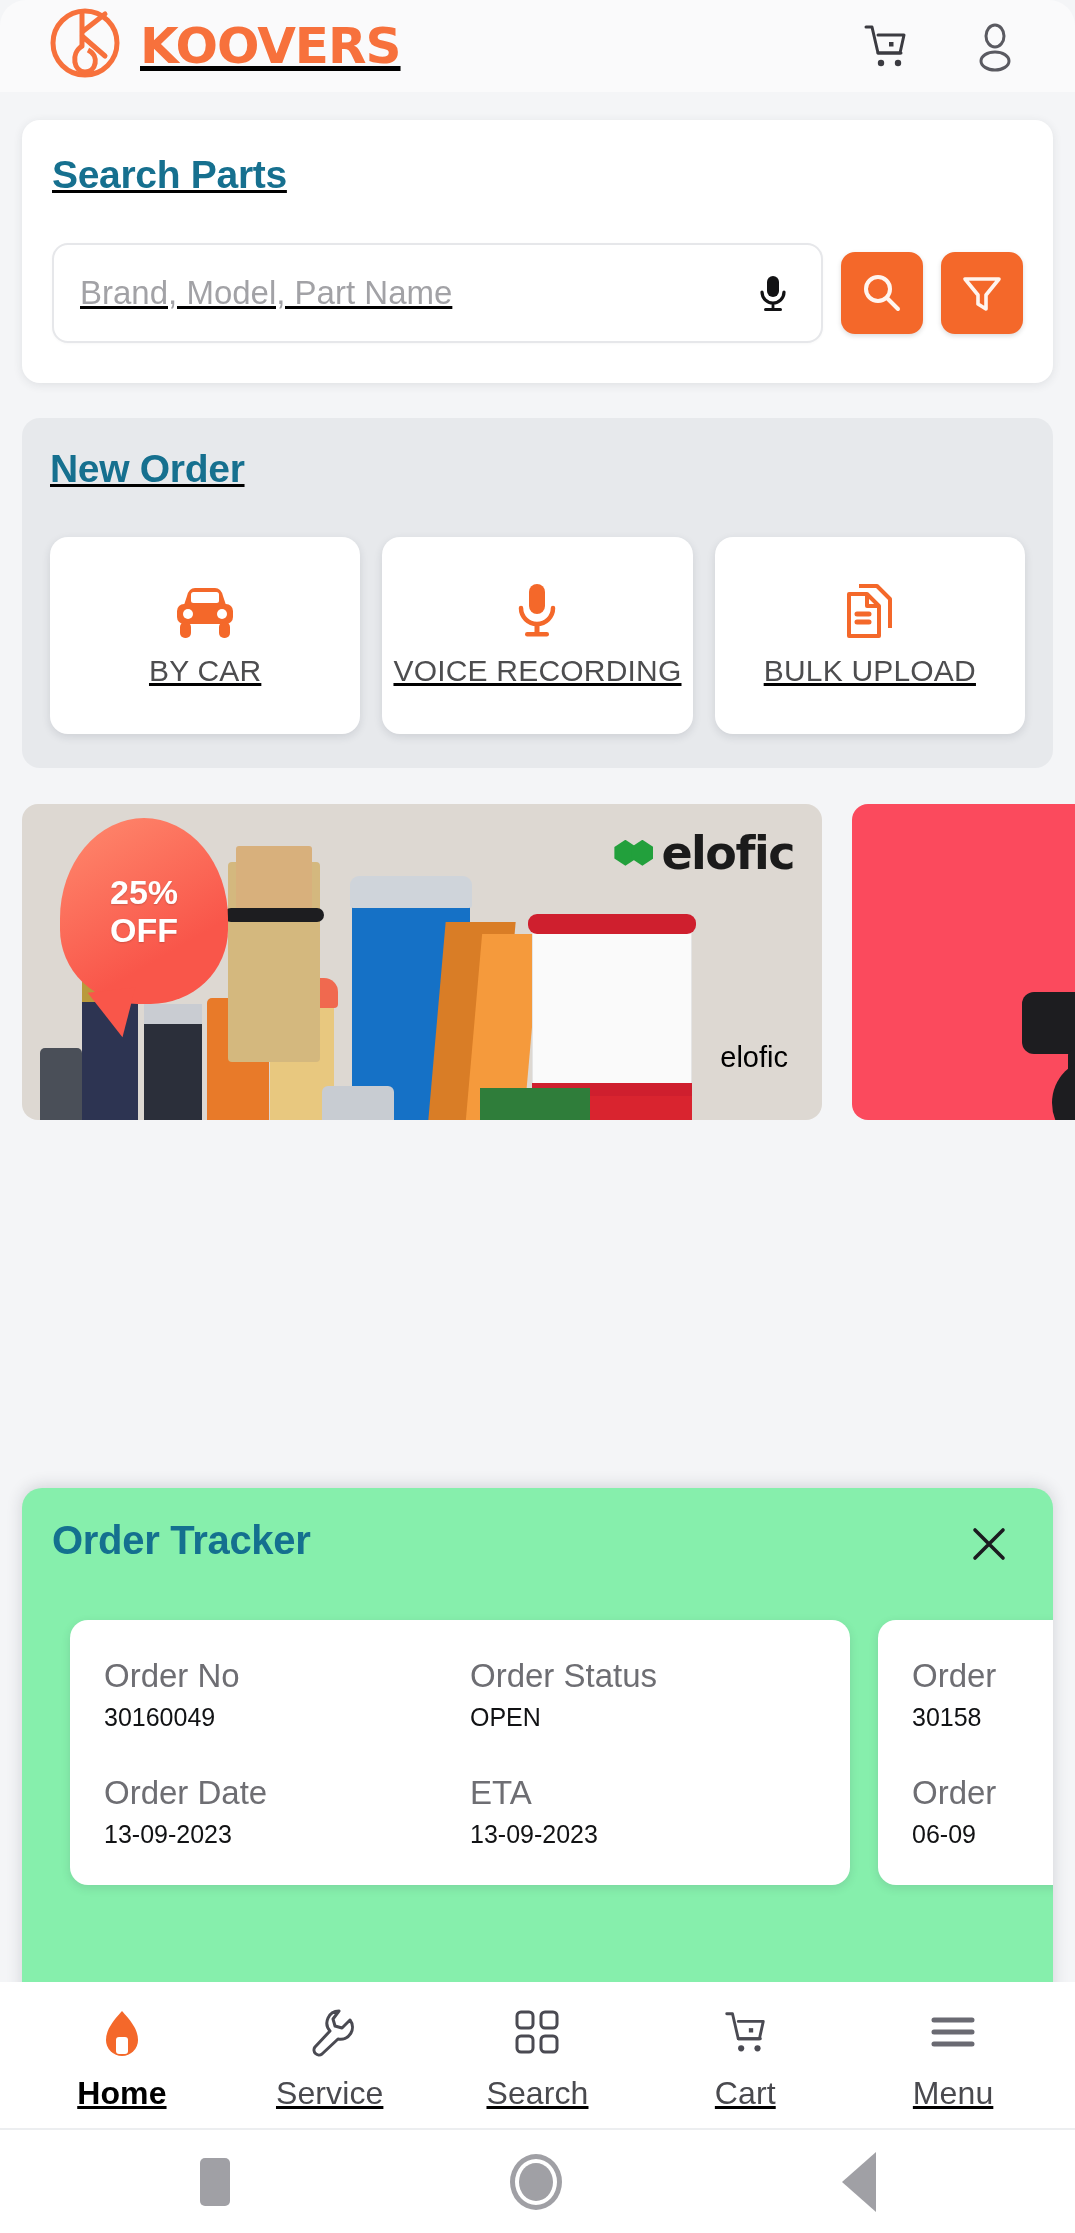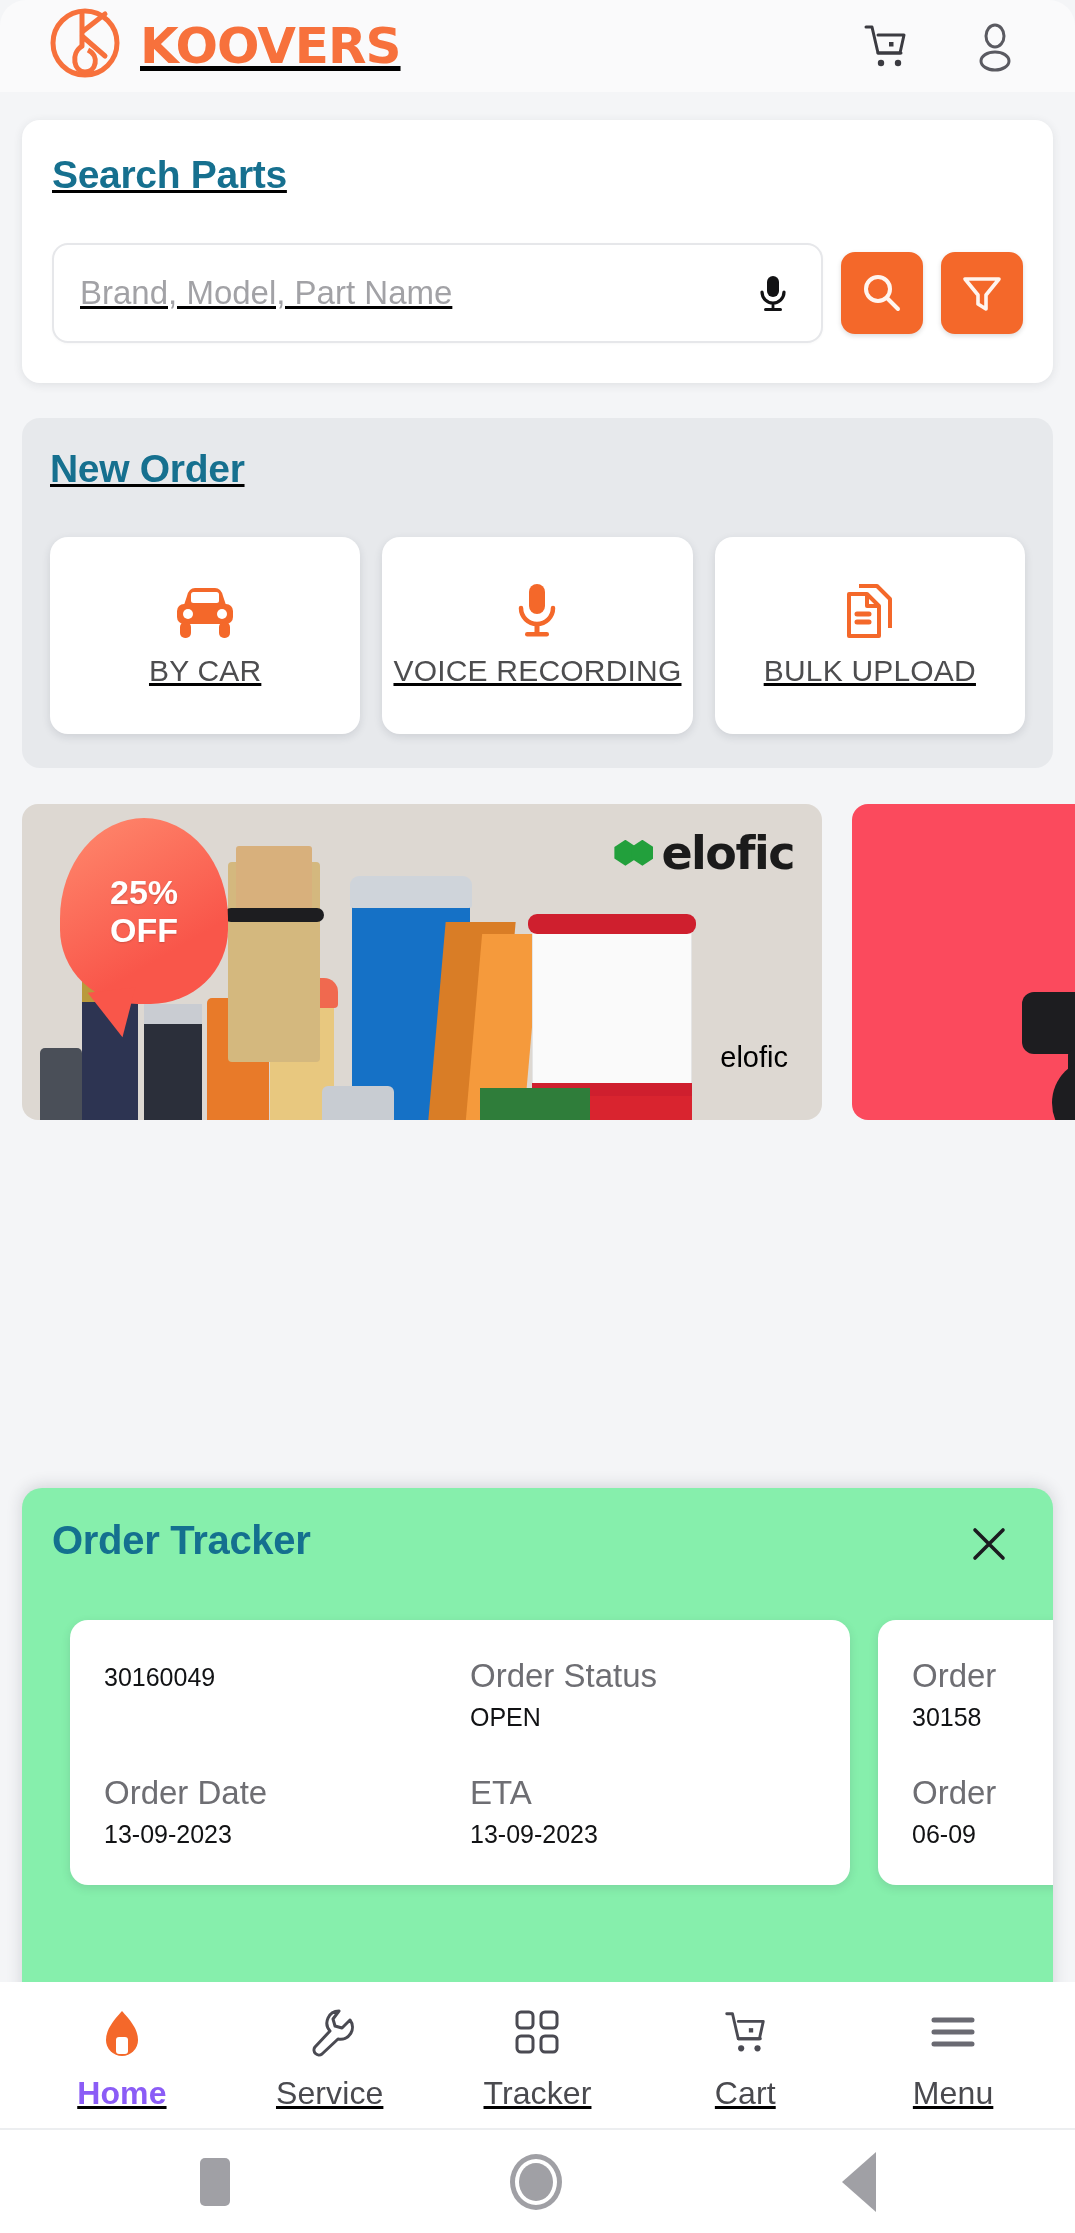--- a/index.html
+++ b/index.html
@@ -309,21 +309,21 @@
     z-index: 50;
   }
   .nav-item {
     display: flex; flex-direction: column;
     align-items: center; justify-content: center;
     gap: 16px; cursor: pointer; flex: 1 1 0;
   }
   .nav-ico { height: 54px; display:flex; align-items:center; justify-content:center; }
   .nav-ico svg { display: block; }
   .nav-label { font-size: 32px; color: #4a4a4f; letter-spacing: 0.1px; }
-  .nav-item.active .nav-label { color: #8b5cf6; font-weight: 600; }
+  .nav-item.active .nav-label { color: #000000; font-weight: 600; }
 
   
   .sys-nav {
     flex: 0 0 auto;
     height: 103px;
     background: #ffffff;
     display: flex;
     align-items: center;
     justify-content: center;
     gap: 280px;
@@ -511,20 +511,21 @@
             <path d="M6 6 L34 34 M34 6 L6 34"></path>
           </svg>
         </div>
       </div>
 
       <div class="order-strip">
 
         <div class="order-card">
           <div class="order-grid">
             <div>
+              <div class="o-label">Order No</div>
               <div class="o-value">30160049</div>
             </div>
             <div>
               <div class="o-label">Order Status</div>
               <div class="o-value">OPEN</div>
             </div>
             <div>
               <div class="o-label">Order Date</div>
               <div class="o-value">13-09-2023</div>
             </div>
@@ -577,21 +578,21 @@
 
     <div class="nav-item">
       <span class="nav-ico">
         <svg width="48" height="48" viewBox="0 0 48 48" fill="none" stroke="#4a4a52" stroke-width="3">
           <rect x="4" y="4" width="16" height="16" rx="4"></rect>
           <rect x="28" y="4" width="16" height="16" rx="4"></rect>
           <rect x="4" y="28" width="16" height="16" rx="4"></rect>
           <rect x="28" y="28" width="16" height="16" rx="4"></rect>
         </svg>
       </span>
-      <span class="nav-label">Tracker</span>
+      <span class="nav-label">Search</span>
     </div>
 
     <div class="nav-item">
       <span class="nav-ico">
         <svg width="50" height="50" viewBox="0 0 52 52" fill="none" stroke="#4a4a52" stroke-width="3" stroke-linecap="round" stroke-linejoin="round">
           <path d="M7 7 h6 l6 26 h23"></path>
           <path d="M19 15 h26 l-4 18 H19"></path>
           <circle cx="22" cy="43" r="3.2" fill="#4a4a52" stroke="none"></circle>
           <circle cx="39" cy="43" r="3.2" fill="#4a4a52" stroke="none"></circle>
           <rect x="30" y="22" width="4.5" height="4.5" fill="#4a4a52" stroke="none"></rect>

